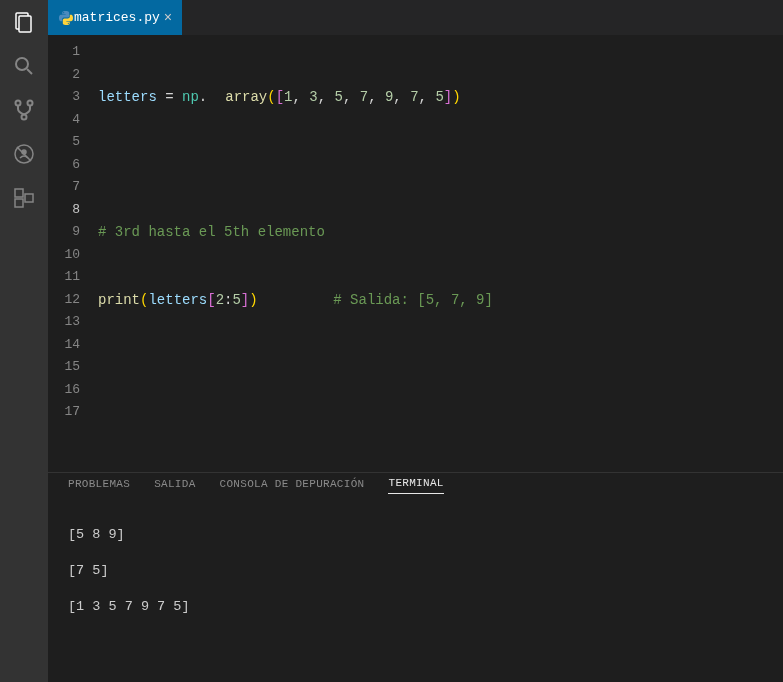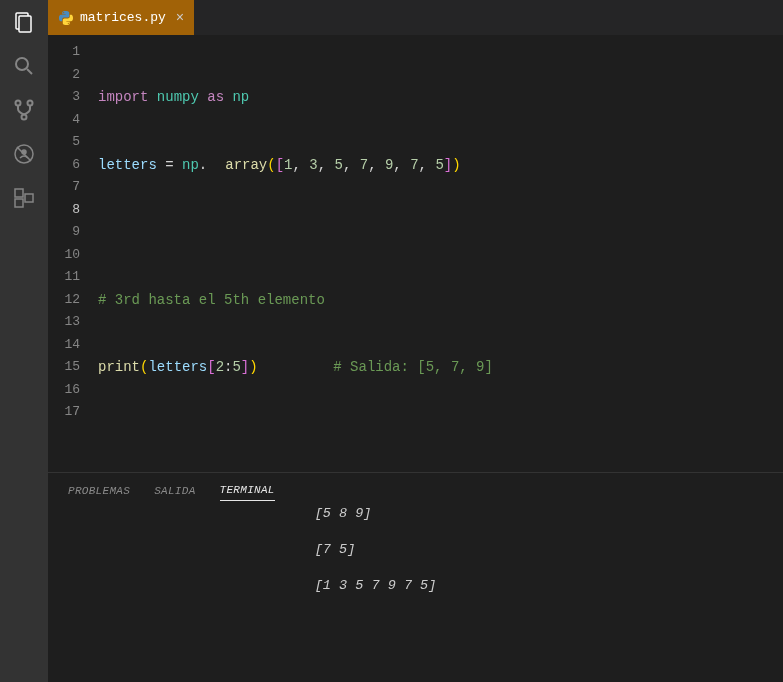--- a/index.html
+++ b/index.html
@@ -40,25 +40,24 @@
     background: #1e1e1e;
   }
   .tab-bar {
     height: 35px;
     background: #252526;
     display: flex;
     align-items: center;
   }
   .tab {
     height: 35px;
-    background: #a16207;
+    background: #0369a1;
     display: flex;
     align-items: center;
     padding: 16px 10px;
-    gap: 6px;
     color: #ffffff;
     font-size: 13px;
     border-right: 1px solid #252526;
   }
   .tab-icon {
     width: 16px;
     height: 16px;
     display: flex;
     align-items: center;
     justify-content: center;
@@ -106,21 +105,21 @@
   .tok-op { color: #d4d4d4; }
   .tok-comment { color: #6a9955; text-align: right; }
   .tok-builtin { color: #dcdcaa; }
   .tok-plain { color: #d4d4d4; }
 
   .panel-area {
     height: 210px;
     background: #1e1e1e;
     border-top: 1px solid #333333;
     display: flex;
-    font-style: italic;
+    flex-direction: column;
   }
   .panel-tabs {
     height: 35px;
     display: flex;
     align-items: center;
     padding: 0 20px;
     gap: 24px;
     font-size: 11px;
     color: #8a8a8a;
   }
@@ -214,21 +213,20 @@
       <div class="gutter-line">10</div>
       <div class="gutter-line">11</div>
       <div class="gutter-line">12</div>
       <div class="gutter-line">13</div>
       <div class="gutter-line">14</div>
       <div class="gutter-line">15</div>
       <div class="gutter-line">16</div>
       <div class="gutter-line">17</div>
     </div>
     <div class="code-area">
-      <div class="code-line"><span class="tok-keyword">import</span> <span class="tok-module">numpy</span> <span class="tok-keyword">as</span> <span class="tok-module">np</span></div>
       <div class="code-line"><span class="tok-var">letters</span><span class="tok-op"> = </span><span class="tok-module">np</span><span class="tok-plain">.</span><span class="tok-func">array</span><span class="tok-paren">(</span><span class="tok-bracket">[</span><span class="tok-num">1</span><span class="tok-plain">, </span><span class="tok-num">3</span><span class="tok-plain">, </span><span class="tok-num">5</span><span class="tok-plain">, </span><span class="tok-num">7</span><span class="tok-plain">, </span><span class="tok-num">9</span><span class="tok-plain">, </span><span class="tok-num">7</span><span class="tok-plain">, </span><span class="tok-num">5</span><span class="tok-bracket">]</span><span class="tok-paren">)</span></div>
       <div class="code-line"></div>
       <div class="code-line"><span class="tok-comment"># 3rd hasta el 5th elemento</span></div>
       <div class="code-line"><span class="tok-builtin">print</span><span class="tok-paren">(</span><span class="tok-var">letters</span><span class="tok-bracket">[</span><span class="tok-num">2</span><span class="tok-plain">:</span><span class="tok-num">5</span><span class="tok-bracket">]</span><span class="tok-paren">)</span><span>         </span><span class="tok-comment"># Salida: [5, 7, 9]</span></div>
       <div class="code-line"></div>
       
       
       
       
       
@@ -238,20 +236,21 @@
       
       
       
     </div>
   </div>
 
   <div class="panel-area">
     <div class="panel-tabs">
       <div class="panel-tab">PROBLEMAS</div>
       <div class="panel-tab">SALIDA</div>
+      <div class="panel-tab">CONSOLA DE DEPURACIÓN</div>
       <div class="panel-tab active">TERMINAL</div>
     </div>
     <div class="terminal-content">
 <div>[5 8 9]</div>
 <div>[7 5]</div>
 <div>[1 3 5 7 9 7 5]</div>
 
     </div>
   </div>
 </div>

